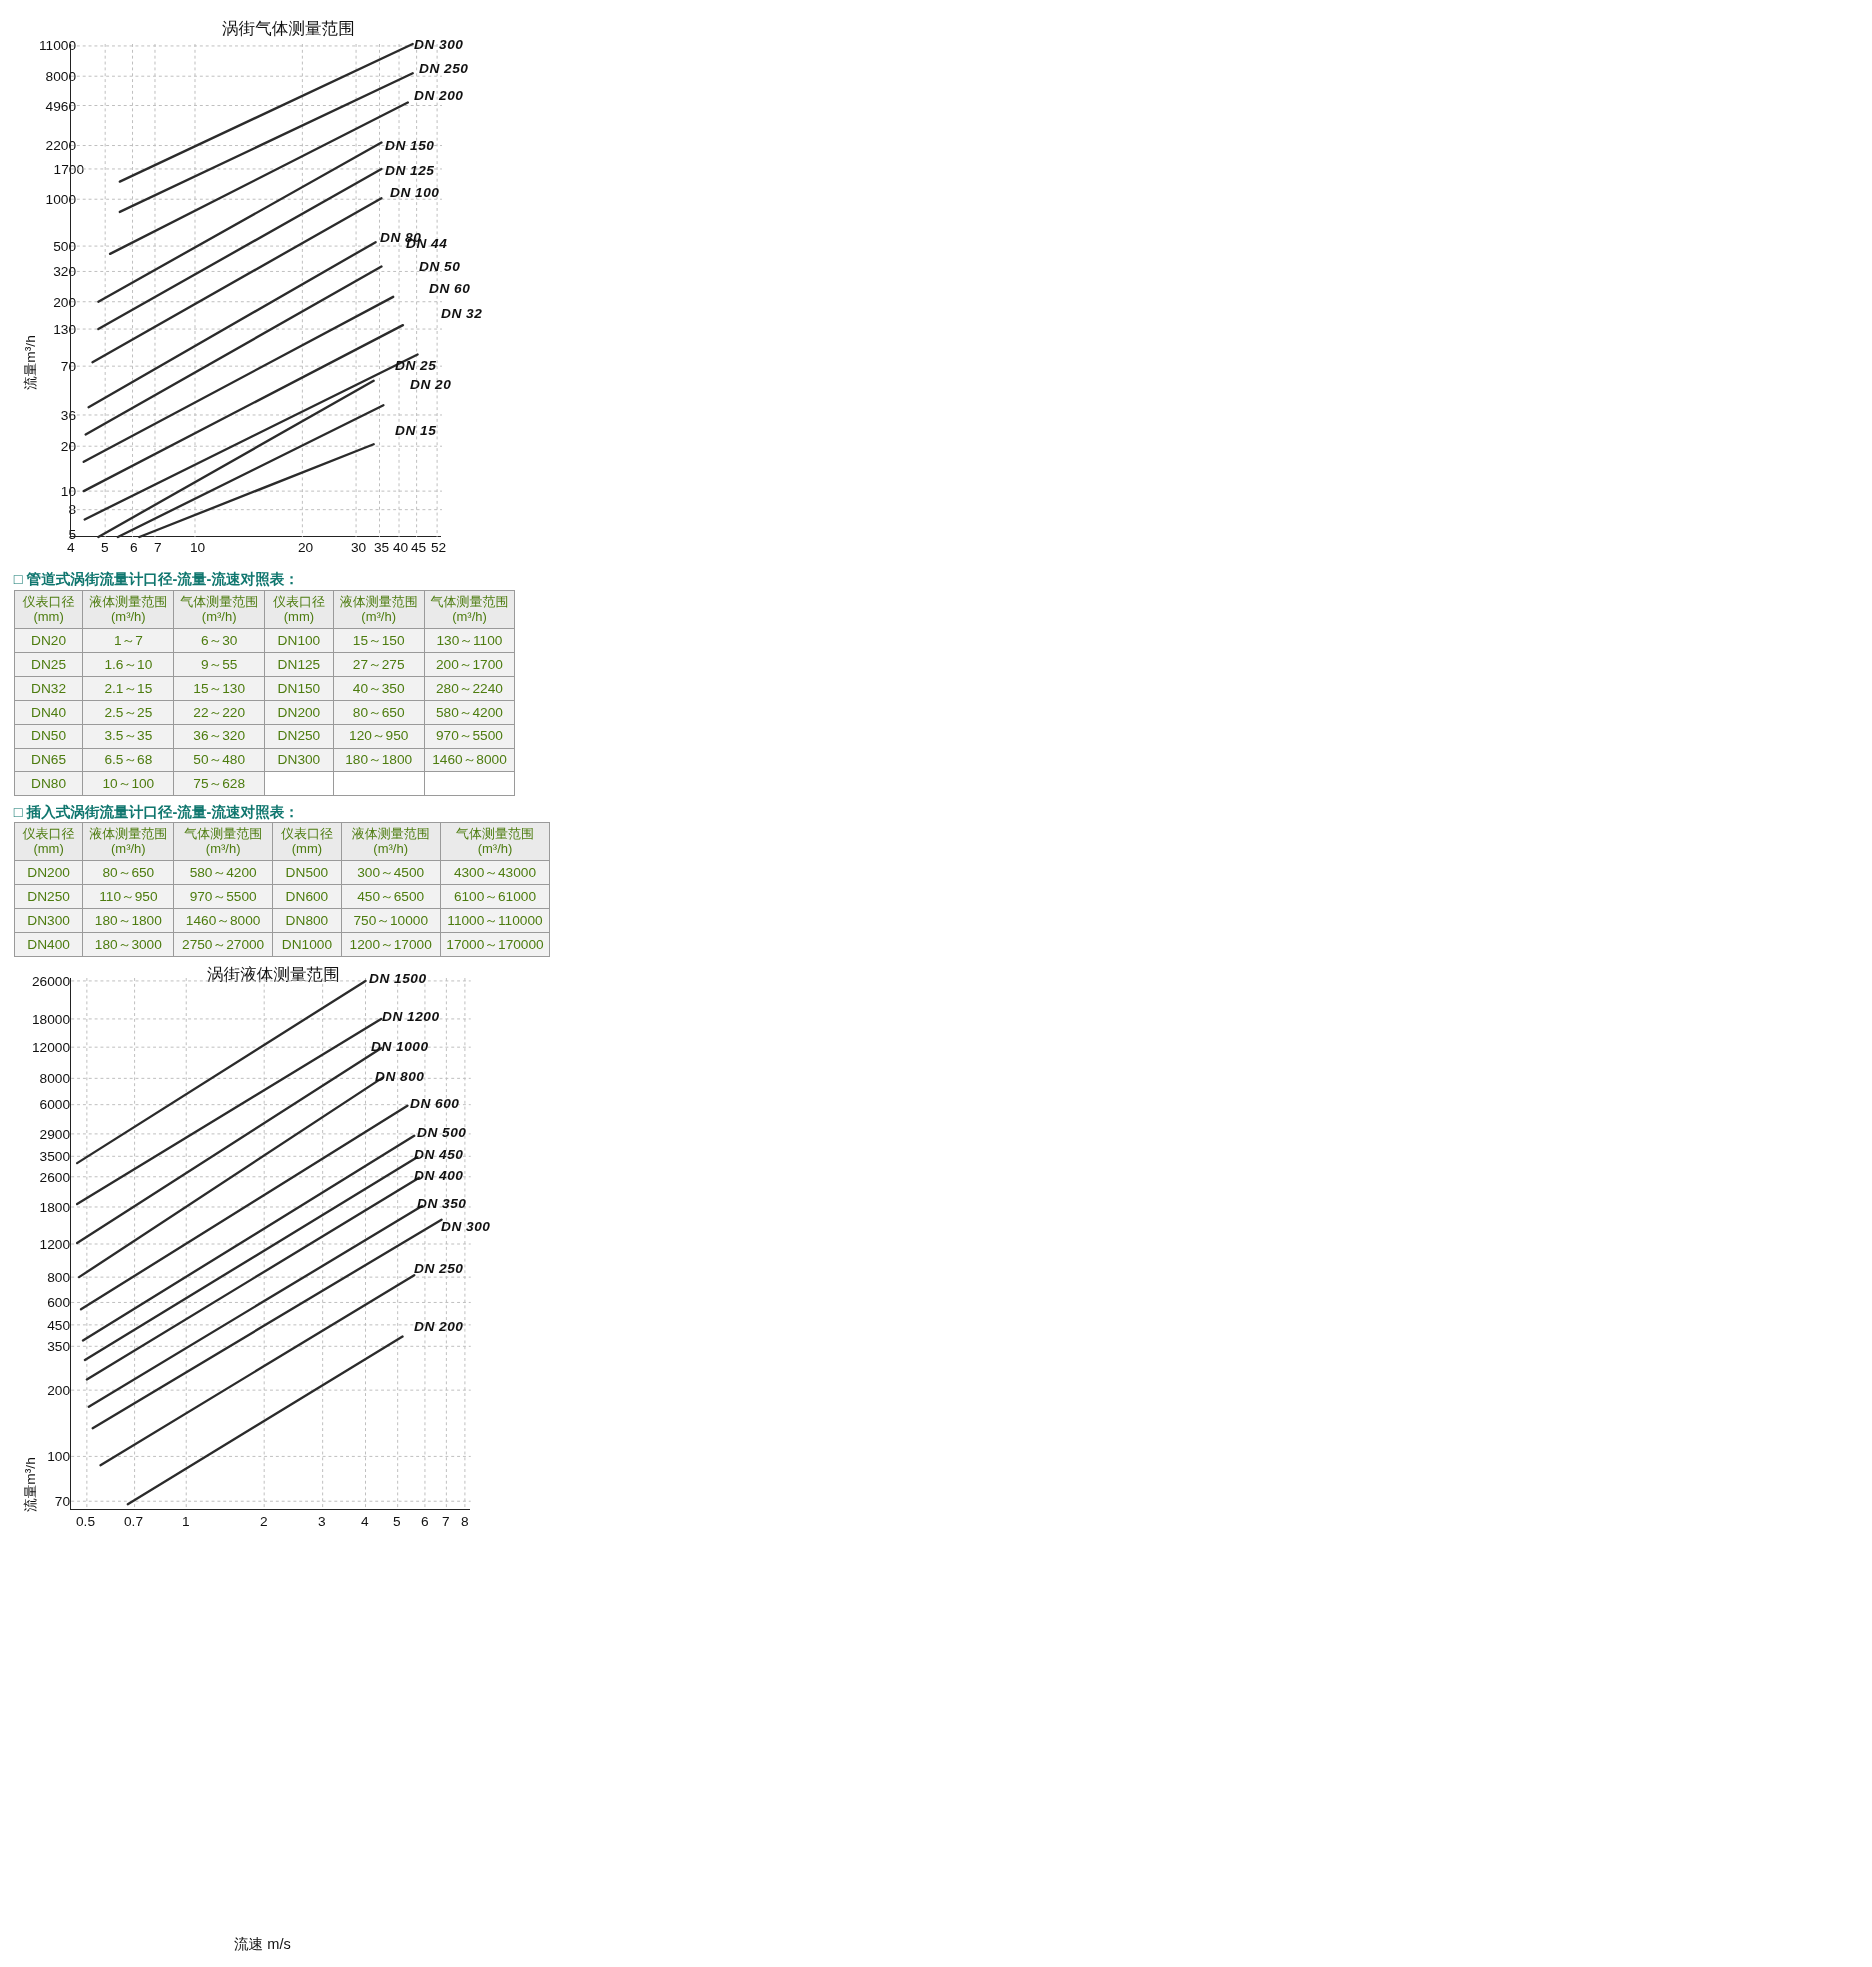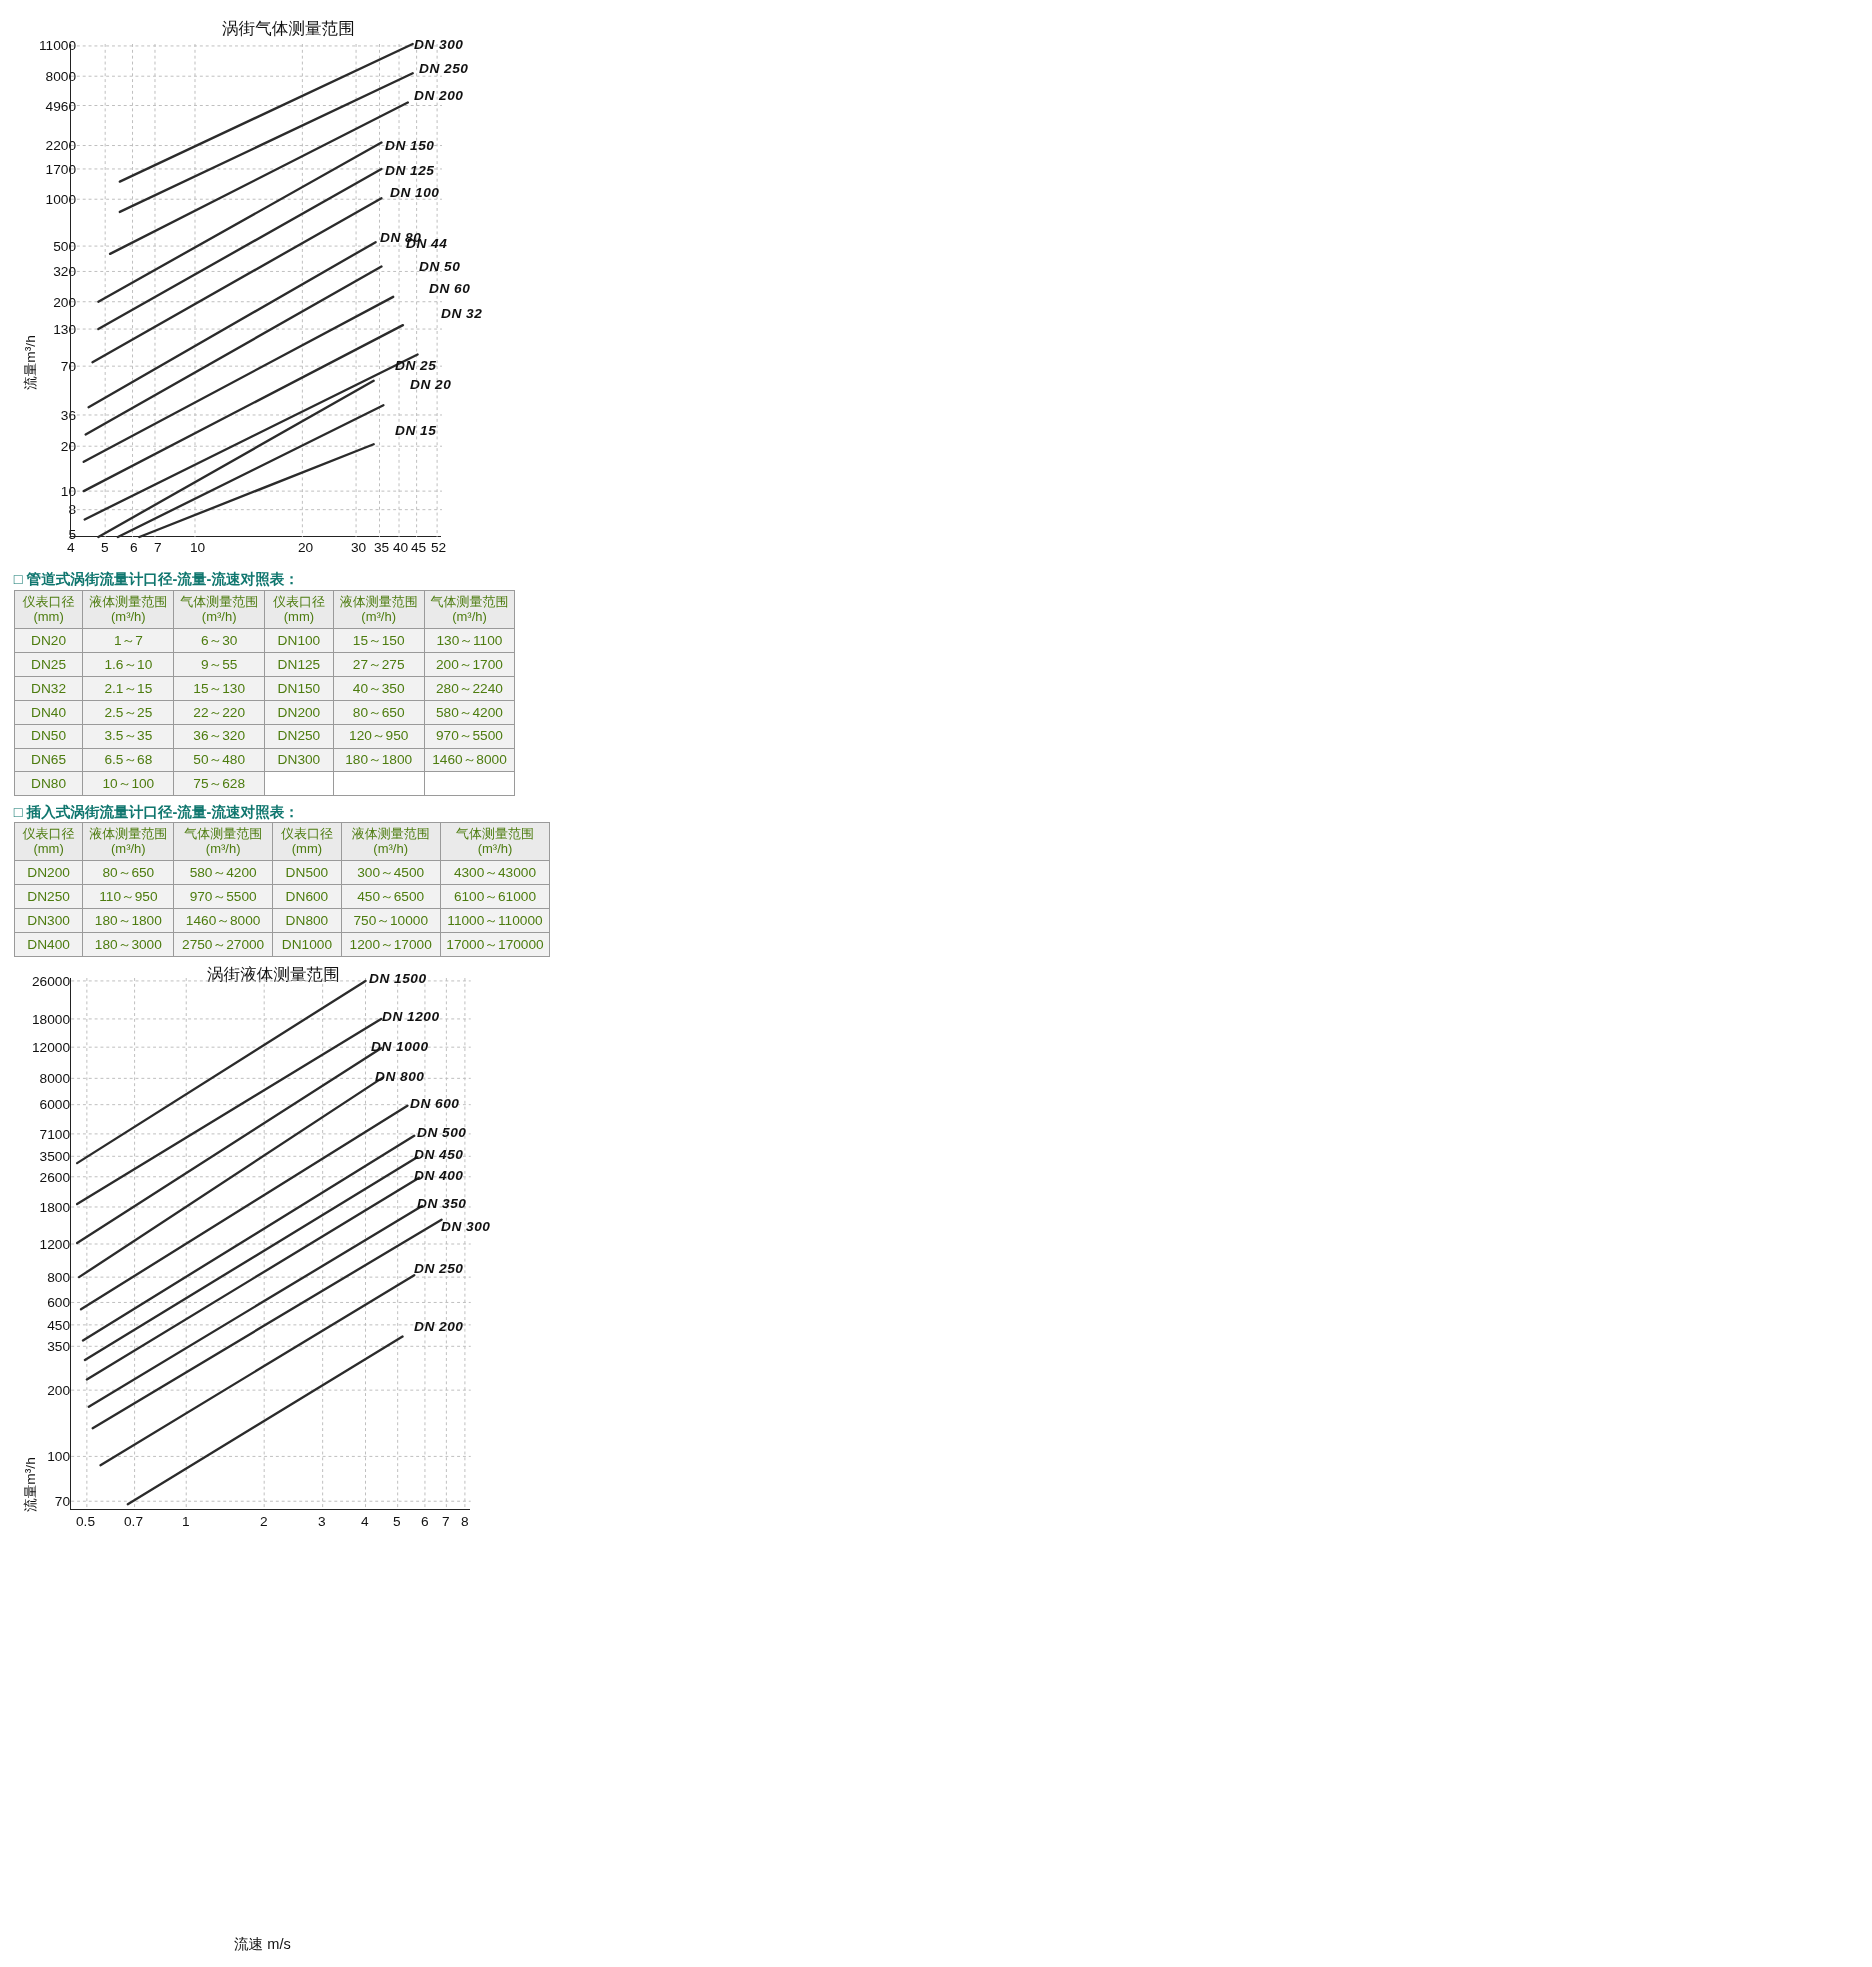--- a/index.html
+++ b/index.html
@@ -34,21 +34,21 @@
     <div class="title" style="left:222px;top:17.6px;">涡街气体测量范围</div>
 
     <div class="axis-title-y" style="left:21.5px;top:390px;">流量m³/h</div>
 
     <div class="axis-title-x" style="left:291px;top:694px;">流速 m/s</div>
 
     <div class="ylab" style="left:0px;top:38px;width:76px;">11000</div>
     <div class="ylab" style="left:0px;top:69px;width:76px;">8000</div>
     <div class="ylab" style="left:0px;top:99px;width:76px;">4960</div>
     <div class="ylab" style="left:0px;top:138px;width:76px;">2200</div>
-    <div class="ylab" style="left:0px;top:162px;width:76px;">1700</div>
+    <div class="ylab" style="left:0px;top:162px;width:76px;padding-left:8px;">1700</div>
     <div class="ylab" style="left:0px;top:192px;width:76px;">1000</div>
     <div class="ylab" style="left:0px;top:239px;width:76px;">500</div>
     <div class="ylab" style="left:0px;top:264px;width:76px;">320</div>
     <div class="ylab" style="left:0px;top:295px;width:76px;">200</div>
     <div class="ylab" style="left:0px;top:322px;width:76px;">130</div>
     <div class="ylab" style="left:0px;top:359px;width:76px;">70</div>
     <div class="ylab" style="left:0px;top:408px;width:76px;">36</div>
     <div class="ylab" style="left:0px;top:439px;width:76px;">20</div>
     <div class="ylab" style="left:0px;top:484px;width:76px;">10</div>
     <div class="ylab" style="left:0px;top:502px;width:76px;">8</div>
@@ -256,21 +256,21 @@
 
     <div class="axis-title-y" style="left:21.5px;top:556px;">流量m³/h</div>
 
     <div class="axis-title-x" style="left:234px;top:979px;">流速 m/s</div>
 
     <div class="ylab" style="left:0px;top:17.6px;width:70px;">26000</div>
     <div class="ylab" style="left:0px;top:56px;width:70px;">18000</div>
     <div class="ylab" style="left:0px;top:84px;width:70px;">12000</div>
     <div class="ylab" style="left:0px;top:115px;width:70px;">8000</div>
     <div class="ylab" style="left:0px;top:141px;width:70px;">6000</div>
-    <div class="ylab" style="left:0px;top:171px;width:70px;">7100</div>
+    <div class="ylab" style="left:0px;top:171px;width:70px;">2900</div>
     <div class="ylab" style="left:0px;top:193px;width:70px;">3500</div>
     <div class="ylab" style="left:0px;top:214px;width:70px;">2600</div>
     <div class="ylab" style="left:0px;top:244px;width:70px;">1800</div>
     <div class="ylab" style="left:0px;top:281px;width:70px;">1200</div>
     <div class="ylab" style="left:0px;top:314px;width:70px;">800</div>
     <div class="ylab" style="left:0px;top:339px;width:70px;">600</div>
     <div class="ylab" style="left:0px;top:362px;width:70px;">450</div>
     <div class="ylab" style="left:0px;top:383px;width:70px;">350</div>
     <div class="ylab" style="left:0px;top:427px;width:70px;">200</div>
     <div class="ylab" style="left:0px;top:493px;width:70px;">100</div>

